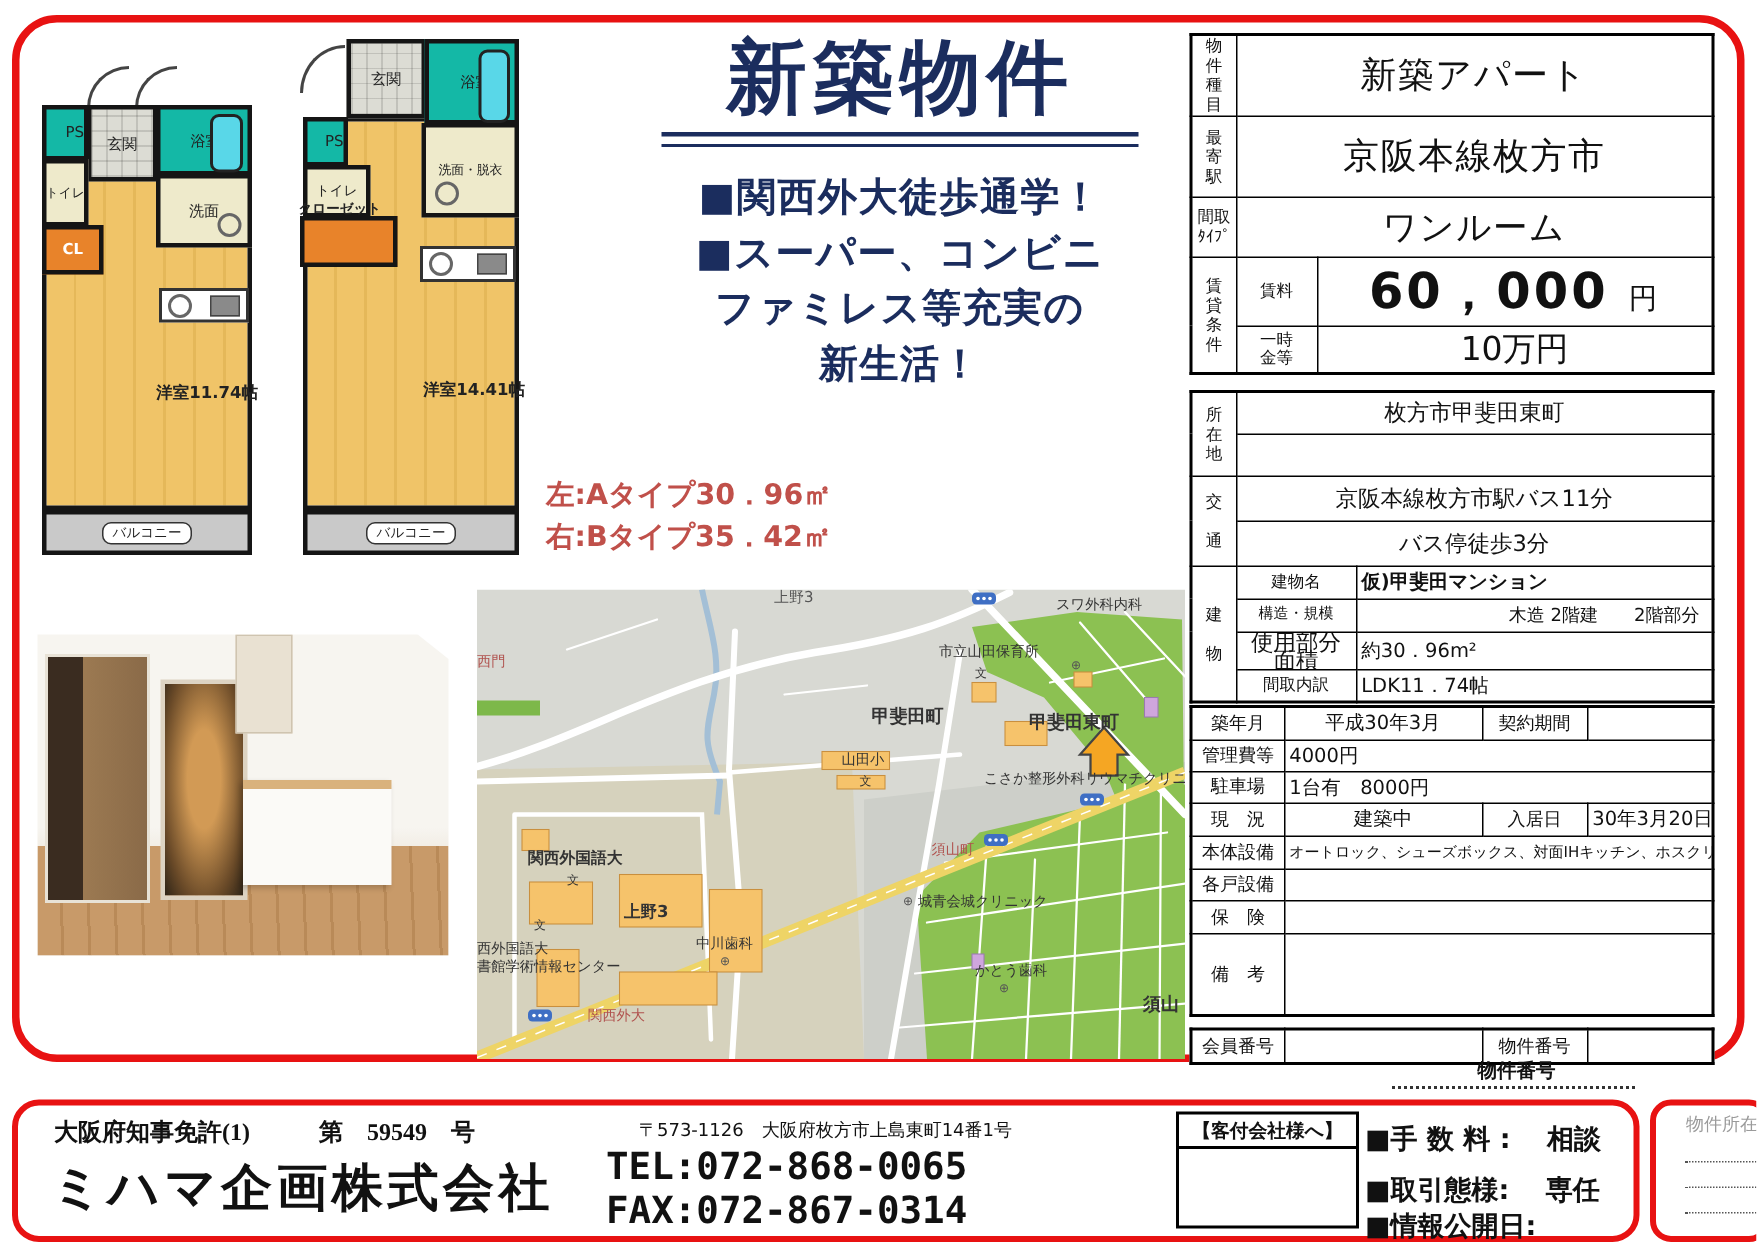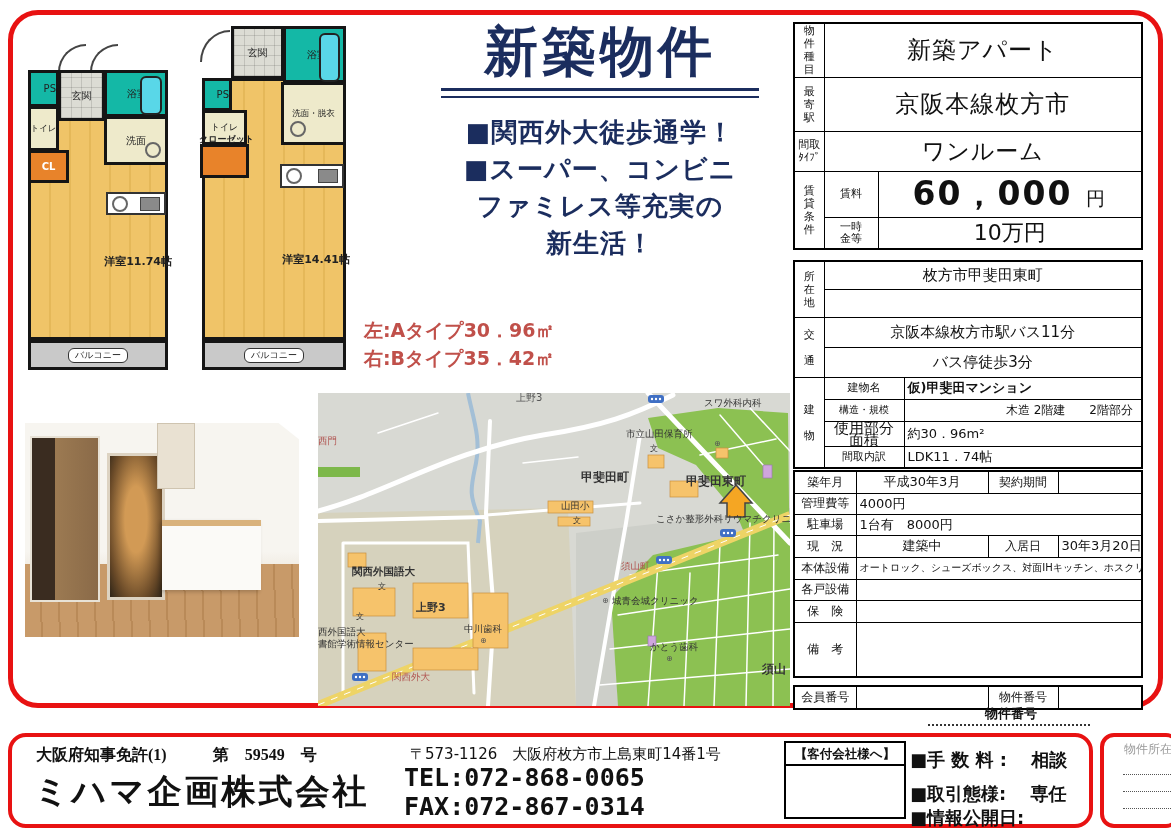--- a/index.html
+++ b/index.html
@@ -68,21 +68,21 @@
   .bold{font-weight:bold;}
   .mt10{margin-top:10px;} .mt1{margin-top:1px;} .mt7{margin-top:7px;}
 
   
   .map{left:318px;top:393px;width:472px;height:313px;}
   .map svg{display:block;font-family:"DejaVu Sans",sans-serif;}
 
   
   .f-license{left:24px;top:8px;font-family:"Liberation Serif","DejaVu Serif",serif;font-weight:bold;font-size:16px;display:flex;gap:46px;}
   .f-company{left:22px;top:32px;font-size:34px;font-weight:bold;letter-spacing:3px;}
-  .f-addr{left:398px;top:8px;font-size:15px;}
+  .f-addr{left:414px;top:8px;font-size:12px;}
   .f-tel{left:392px;top:26px;font-size:25px;font-weight:bold;line-height:29px;font-family:"DejaVu Sans Mono","DejaVu Sans",sans-serif;}
   .agent-box{left:772px;top:4px;width:118px;height:74px;border:2px solid #000;}
   .agent-title{border-bottom:2px solid #000;height:21px;font-size:12.5px;font-weight:bold;text-align:center;line-height:21px;}
   .f-terms{left:898px;top:8px;font-size:18px;font-weight:bold;line-height:30px;}
   .propno-caption{left:985px;top:705px;font-size:13px;font-weight:bold;}
   .propno-line{left:928px;top:724px;width:162px;border-bottom:2px dotted #333;}
   .loc-label{margin-top:4px;text-align:center;font-size:12px;color:#9a9a9a;}
   .loc-line{margin:16px 3px 0;border-bottom:1px dotted #555;}
 </style>
 </head>
@@ -135,21 +135,21 @@
     <div class="room-box plain" style="left:85px;top:4px;width:63px;height:57px;">
       <span style="margin-right:16px">浴室</span>
       <div class="tub" style="right:3px;top:4px;width:17px;height:45px;"></div>
     </div>
     <div class="room-box plain" style="left:4px;top:56px;width:30px;height:33px;">
         <span>PS</span>
       </div>
     <div class="room-box cream" style="left:4px;top:88px;width:45px;height:35px;">
         <span style="font-size:9px">トイレ</span>
       </div>
-    <div class="room-box orange-box" style="left:2px;top:122px;width:49px;height:34px;overflow:visible;">
+    <div class="room-box orange-box" style="left:2px;top:122px;width:65px;height:34px;overflow:visible;">
         <span style="font-size:9px;color:#222;position:absolute;left:-4px;top:-14px;background:rgba(255,255,255,.0)">クローゼット</span>
       </div>
     <div class="room-box cream" style="left:83px;top:60px;width:65px;height:63px;">
       <span style="font-size:8.5px">洗面・脱衣</span>
       <div style="position:absolute;left:6px;bottom:5px;" class="sink"></div>
     </div>
     <div class="kitchen" style="left:82px;top:142px;width:64px;height:24px;">
         <div class="sink"></div>
         <div class="stove"></div>
       </div>

